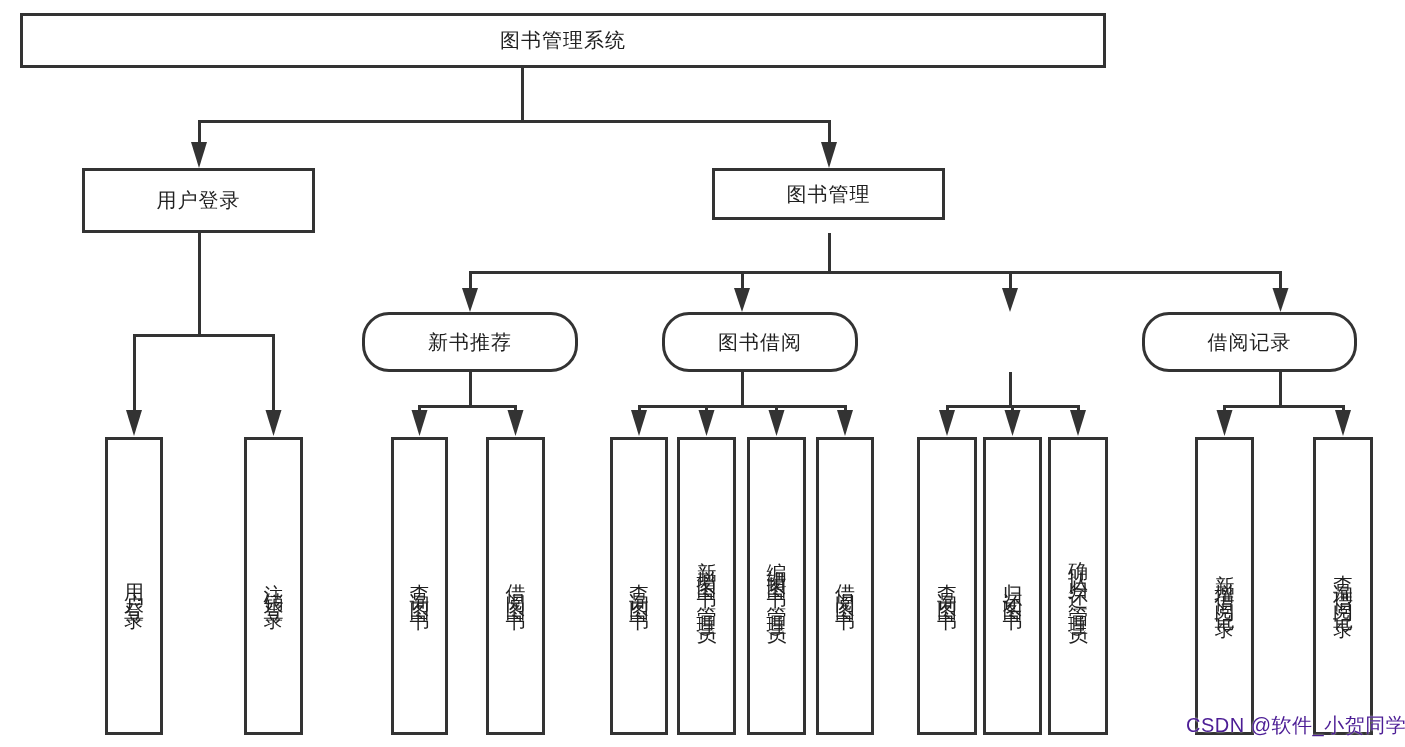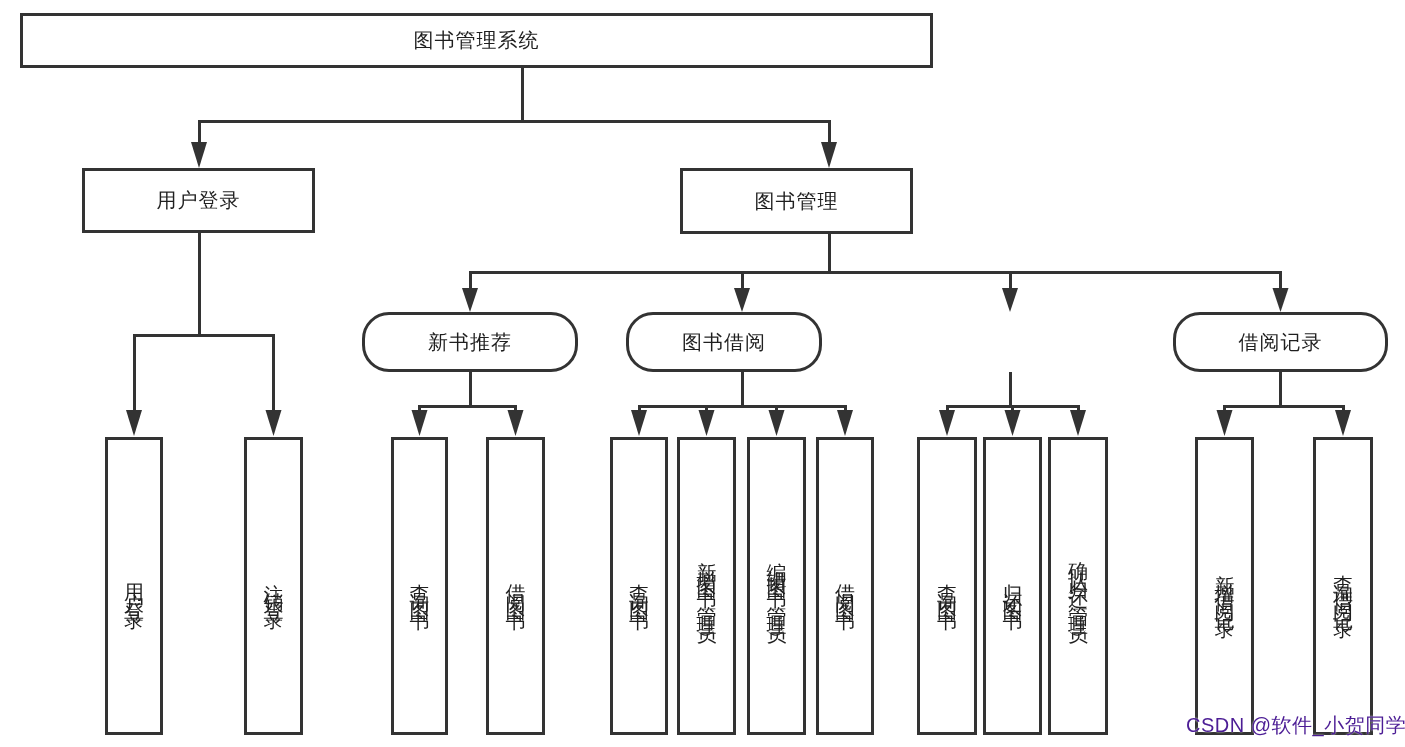--- a/index.html
+++ b/index.html
@@ -25,23 +25,23 @@
     box-sizing: border-box;
     display: flex;
     align-items: center;
     justify-content: center;
   }
   .hbox {
     font-size: 20px;
     letter-spacing: 1px;
     white-space: nowrap;
   }
-  .root  { left: 20px;  top: 13px;  width: 913px; height: 55px; }
+  .root  { left: 20px;  top: 13px;  width: 1086px; height: 55px; }
   .lvl2a { left: 82px;  top: 168px; width: 233px;  height: 65px; }
-  .lvl2b { left: 680px; top: 168px; width: 233px;  height: 66px; }
+  .lvl2b { left: 712px; top: 168px; width: 233px;  height: 52px; }
   .lvl3  { top: 312px; height: 60px; border-radius: 27px; }
   .leaf {
     top: 437px;
     height: 298px;
     font-size: 20px;
   }
   .leaf .vtext {
     writing-mode: vertical-rl;
     text-orientation: mixed;
     letter-spacing: 9px;
@@ -139,24 +139,24 @@
   <div class="box hbox lvl2a">
     <span>用户登录</span>
   </div>
   <div class="box hbox lvl2b">
     <span>图书管理</span>
   </div>
 
   <div class="box hbox lvl3" style="left:362px;width:216px;">
     <span>新书推荐</span>
   </div>
-  <div class="box hbox lvl3" style="left:626px;width:196px;">
+  <div class="box hbox lvl3" style="left:662px;width:196px;">
     <span>图书借阅</span>
   </div>
-  <div class="box hbox lvl3" style="left:1173px;width:215px;">
+  <div class="box hbox lvl3" style="left:1142px;width:215px;">
     <span>借阅记录</span>
   </div>
 
   <div class="box leaf" style="left:105px;width:58px;">
     <span class="vtext">用户登录</span>
   </div>
   <div class="box leaf" style="left:244px;width:59px;">
     <span class="vtext">注销登录</span>
   </div>
 

